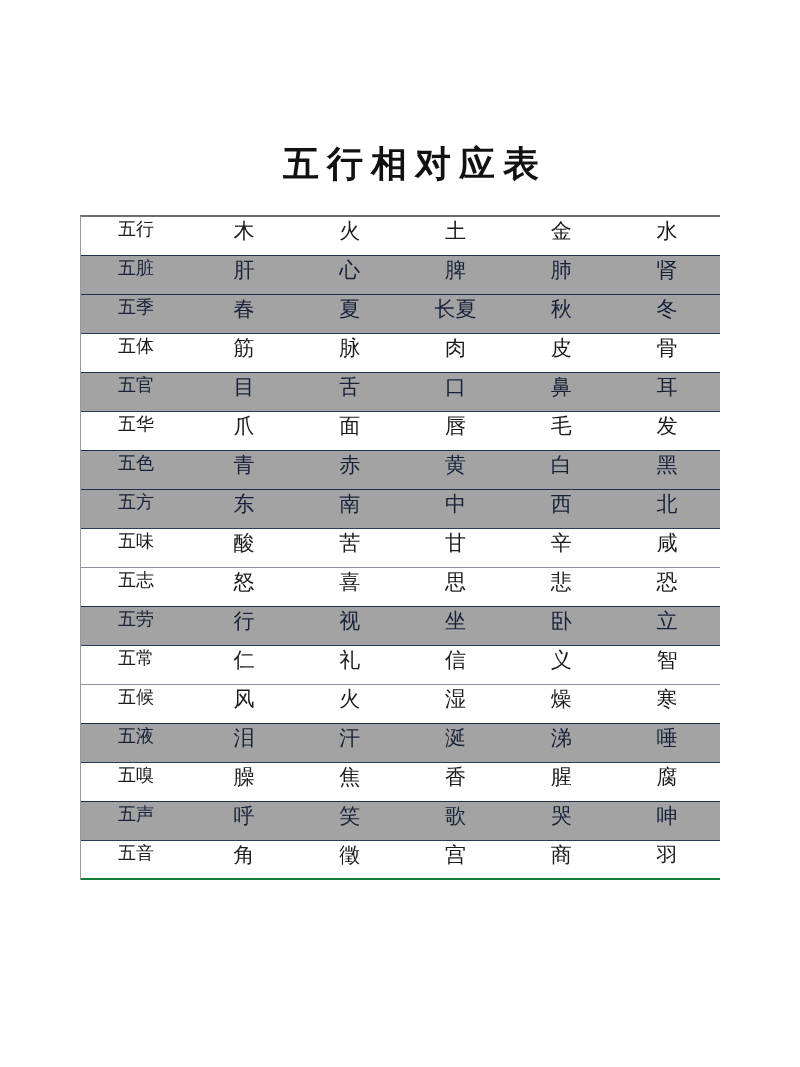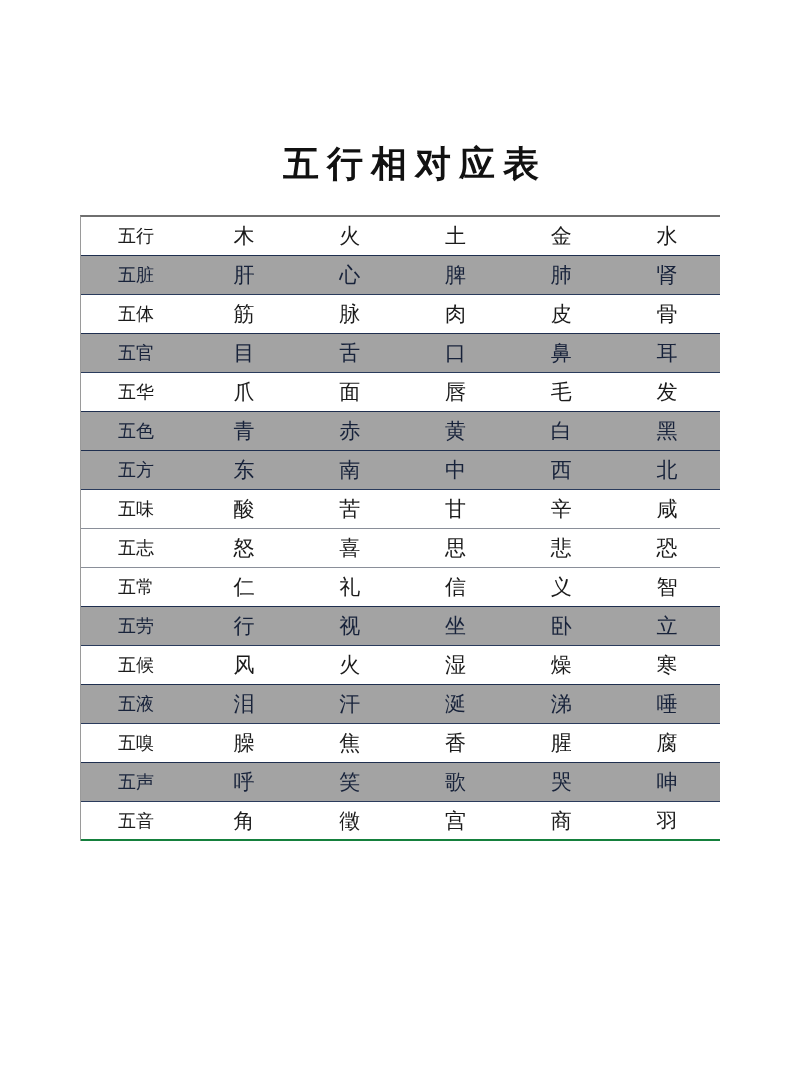--- a/index.html
+++ b/index.html
@@ -2,21 +2,21 @@
 <html><head>
 <meta charset="utf-8">
 <style>
   html, body { margin: 0; padding: 0; background: #ffffff; }
   body { width: 800px; height: 1067px; position: relative; overflow: hidden;
          font-family: "DejaVu Serif", "Liberation Serif", serif; color: #1a1a1a; }
   .title { position: absolute; top: 140px; left: 15px; width: 800px; text-align: center;
            font-size: 36px; font-weight: bold; letter-spacing: 8px; color: #111; }
   .table { position: absolute; left: 80px; top: 215px; width: 639px;
            border-top: 2px solid #6f6f6f; border-left: 1px solid #9a9a9a; }
-  .row { height: 39px; display: flex; align-items: center; box-sizing: border-box;
+  .row { height: 39px; display: flex; box-sizing: border-box;
          border-bottom: 1px solid #8a8f99; }
   .row.blue { background: #a3a3a3; border-top: 1px solid #1f2f4f; margin-top: -1px; height: 40px;
               border-bottom: 1px solid #2a3b5c; }
   .row:last-child { border-bottom: 2px solid #15803d; }
   .cell { text-align: center; font-size: 21px; color: #1b1b1b; }
   .cell.label { width: 110px; font-size: 18px; }
   .cell.v { width: 105.8px; }
   .blue .cell { color: #17223a; }
 </style>
 </head>
@@ -33,20 +33,28 @@
       <div class="cell v">金</div>
       <div class="cell v">水</div>
     </div>
     <div class="row blue">
       <div class="cell label">五脏</div>
       <div class="cell v">肝</div>
       <div class="cell v">心</div>
       <div class="cell v">脾</div>
       <div class="cell v">肺</div>
       <div class="cell v">肾</div>
+    </div>
+    <div class="row blue">
+      <div class="cell label">五季</div>
+      <div class="cell v">春</div>
+      <div class="cell v">夏</div>
+      <div class="cell v">长夏</div>
+      <div class="cell v">秋</div>
+      <div class="cell v">冬</div>
     </div>
     <div class="row">
       <div class="cell label">五体</div>
       <div class="cell v">筋</div>
       <div class="cell v">脉</div>
       <div class="cell v">肉</div>
       <div class="cell v">皮</div>
       <div class="cell v">骨</div>
     </div>
     <div class="row blue">
@@ -90,35 +98,35 @@
       <div class="cell v">咸</div>
     </div>
     <div class="row">
       <div class="cell label">五志</div>
       <div class="cell v">怒</div>
       <div class="cell v">喜</div>
       <div class="cell v">思</div>
       <div class="cell v">悲</div>
       <div class="cell v">恐</div>
     </div>
+    <div class="row blue">
+      <div class="cell label">五劳</div>
+      <div class="cell v">行</div>
+      <div class="cell v">视</div>
+      <div class="cell v">坐</div>
+      <div class="cell v">卧</div>
+      <div class="cell v">立</div>
+    </div>
     <div class="row">
       <div class="cell label">五常</div>
       <div class="cell v">仁</div>
       <div class="cell v">礼</div>
       <div class="cell v">信</div>
       <div class="cell v">义</div>
       <div class="cell v">智</div>
-    </div>
-    <div class="row blue">
-      <div class="cell label">五劳</div>
-      <div class="cell v">行</div>
-      <div class="cell v">视</div>
-      <div class="cell v">坐</div>
-      <div class="cell v">卧</div>
-      <div class="cell v">立</div>
     </div>
     <div class="row">
       <div class="cell label">五候</div>
       <div class="cell v">风</div>
       <div class="cell v">火</div>
       <div class="cell v">湿</div>
       <div class="cell v">燥</div>
       <div class="cell v">寒</div>
     </div>
     <div class="row blue">

